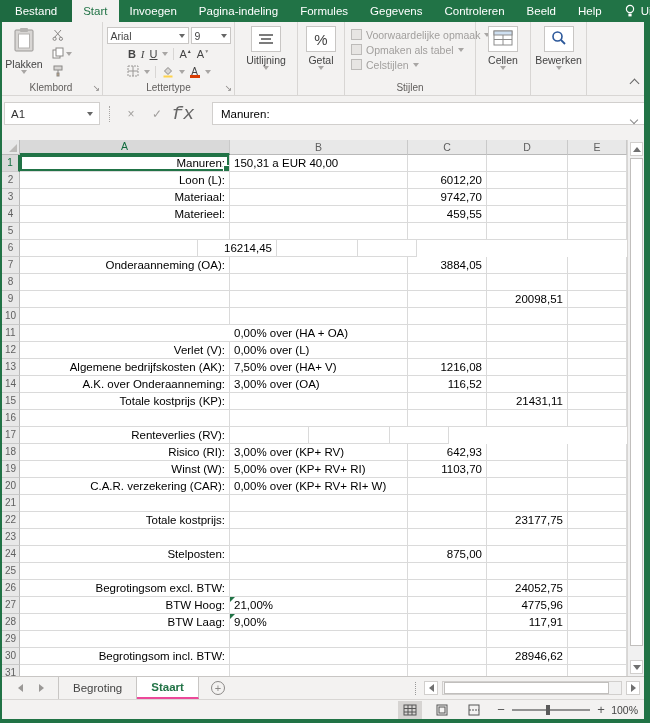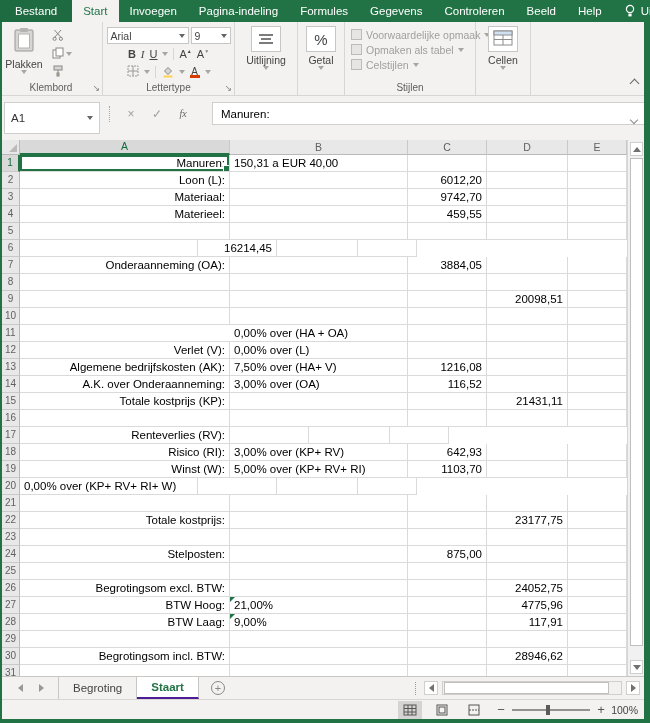--- a/index.html
+++ b/index.html
@@ -40,25 +40,25 @@
   .g-uitlijning { width:63px; } .g-getal { width:47px; } .g-cellen { width:55px; } .g-bewerken { width:56px; }
   .g-mid .blabel { font-size:10.5px; color:#444; margin-top:2px; }
   .g-stijlen { width:131px; padding:5px 0 0 6px; }
   .sitem { display:flex; align-items:center; gap:4px; height:15px; font-size:10.5px; color:#a19f9d; white-space:nowrap; }
   .sicon { width:11px; height:11px; border:1px solid #bdbbb9; background:#e7e5e3; flex:0 0 auto; }
   .g-rest { flex:1; border-right:none; position:relative; }
   .chev-up { position:absolute; right:12px; bottom:8px; width:7px; height:7px; border-left:1.5px solid #666; border-top:1.5px solid #666; transform:rotate(45deg); }
 
   
   .fbar { position:absolute; top:96px; left:0; width:650px; height:44px; background:#f3f2f1; }
-  .namebox { position:absolute; left:4px; top:6px; width:96px; height:32px; background:#fff; border:1px solid #d1cfcd; display:flex; align-items:center; justify-content:space-between; padding:5px 6px; font-size:11.5px; color:#333; }
+  .namebox { position:absolute; left:4px; top:6px; width:96px; height:23px; background:#fff; border:1px solid #d1cfcd; display:flex; align-items:center; justify-content:space-between; padding:5px 6px; font-size:11.5px; color:#333; }
   .fbtns { position:absolute; left:104px; top:6px; height:23px; display:flex; align-items:center; gap:0; }
   .dots { width:4px; height:16px; border-left:1px dotted #a8a6a4; margin:0 5px; }
   .fbtn { width:26px; text-align:center; font-size:12px; color:#a19f9d; }
-  .fbtn.fx { font-style:italic; font-family:Liberation Serif, serif; color:#666; font-size:10px; }
+  .fbtn.fx { font-style:italic; font-family:Liberation Mono, monospace; color:#666; font-size:19px; }
   .ffield { position:absolute; left:212px; top:6px; width:434px; height:23px; background:#fff; border:1px solid #d1cfcd; display:flex; align-items:center; padding:0 8px; font-size:11.5px; color:#000; }
   .fchev { position:absolute; right:8px; top:14px; width:6px; height:6px; border-left:1.3px solid #888; border-top:1.3px solid #888; transform:rotate(225deg); }
 
   
   .grid { position:absolute; top:140px; left:2px; width:625px; height:536px; background:#fff; overflow:hidden; font-size:11.5px; }
   .hdr-row { display:flex; height:15px; }
   .corner { width:18px; height:15px; background:#e8e8e8; border-right:1px solid #b9b9b9; border-bottom:1px solid #b9b9b9; position:relative; }
   .corner::after { content:""; position:absolute; right:2px; bottom:2px; border-left:8px solid transparent; border-bottom:8px solid #bdbbb9; }
   .colhdr { height:15px; background:#e8e8e8; border-right:1px solid #c9c9c9; border-bottom:1px solid #b9b9b9; color:#5f5f5f; font-size:10.5px; text-align:center; line-height:14px; }
   .colhdr.selhead { background:#d9d9d9; color:#0f6b3c; border-bottom:2px solid #217346; line-height:12px; }
@@ -80,21 +80,21 @@
   .tri-l { border-top:4px solid transparent; border-bottom:4px solid transparent; border-right:5px solid #707070; }
   .tri-r { border-top:4px solid transparent; border-bottom:4px solid transparent; border-left:5px solid #707070; }
   .vthumb { position:absolute; left:2px; top:18px; width:13px; height:488px; background:#fff; border:1px solid #c1bfbd; }
 
   
   .sheetbar { position:absolute; top:676px; left:2px; width:642px; height:23px; background:#f3f2f1; border-top:1px solid #c8c6c4; display:flex; align-items:stretch; font-size:11.5px; }
   .snav { display:flex; align-items:center; gap:16px; padding:0 14px 0 16px; }
   .stri { width:0; height:0; }
   .stab { display:flex; align-items:center; padding:0 14px; color:#444; border-right:1px solid #c8c6c4; cursor:default; }
   .stab:first-of-type { border-left:1px solid #c8c6c4; }
-  .stab.active { background:#fff; color:#217346; font-weight:bold; border-bottom:2px solid #4c1d95; }
+  .stab.active { background:#fff; color:#217346; font-weight:bold; border-bottom:2px solid #ec4899; }
   .addsheet { width:14px; height:14px; border:1px solid #8a8886; border-radius:50%; color:#8a8886; font-size:11px; line-height:12px; text-align:center; align-self:center; margin-left:12px; }
   .hscroll { margin-left:auto; display:flex; align-items:center; gap:4px; padding-right:4px; }
   .hdots { height:13px; border-left:1px dotted #999; margin-right:4px; }
   .hbtn { width:14px; height:14px; background:#fff; border:1px solid #d1cfcd; display:flex; align-items:center; justify-content:center; }
   .htrack { width:180px; height:14px; background:#f1f1f1; border:1px solid #d1cfcd; position:relative; }
   .hthumb { position:absolute; left:1px; top:0; width:165px; height:12px; background:#fff; border:1px solid #c1bfbd; }
 
   
   .statusbar { position:absolute; top:699px; left:2px; width:646px; height:20px; background:#f3f2f1; border-top:1px solid #d8d6d4; display:flex; align-items:center; justify-content:flex-end; gap:0; font-size:10.5px; color:#444; }
   .vwbtn { width:24px; height:18px; display:flex; align-items:center; justify-content:center; margin-right:8px; }
@@ -286,20 +286,30 @@
               <rect x="1" y="1" width="18" height="14" fill="#fff" stroke="#8c8c8c"></rect>
               <rect x="1" y="1" width="18" height="4" fill="#cfe0f1" stroke="#8c8c8c"></rect>
               <line x1="1" y1="9.5" x2="19" y2="9.5" stroke="#8c8c8c"></line>
               <line x1="10" y1="5" x2="10" y2="15" stroke="#8c8c8c"></line>
             </svg></span>
         </div>
       <span class="blabel">Cellen</span>
       <span class="caret dim"></span>
     </div>
 
+    <div class="rgroup g-mid g-bewerken">
+      <div class="iconbox">
+          <span><svg width="18" height="18" viewBox="0 0 18 18">
+              <circle cx="7.5" cy="7.5" r="4.5" fill="none" stroke="#2b579a" stroke-width="1.6"></circle>
+              <line x1="11" y1="11" x2="15" y2="15" stroke="#2b579a" stroke-width="1.8"></line>
+            </svg></span>
+        </div>
+      <span class="blabel">Bewerken</span>
+      <span class="caret dim"></span>
+    </div>
 
     <div class="rgroup g-rest">
       <span class="chev-up"></span>
     </div>
   </div>
 
   <div class="fbar">
     <div class="namebox">
       <span>A1</span>
       <span class="caret"></span>
@@ -470,20 +480,21 @@
       <div class="grow">
         <div class="rowhdr">19</div>
         <div class="gcell al-r" style="width: 210px;">Winst (W):</div>
         <div class="gcell al-l" style="width: 178px;">5,00% over (KP+ RV+ RI)</div>
         <div class="gcell al-r" style="width: 79px;">1103,70</div>
         <div class="gcell al-r" style="width: 81px;"></div>
         <div class="gcell al-r" style="width: 59px;"></div>
       </div>
       <div class="grow">
         <div class="rowhdr">20</div>
+        <div class="gcell al-r" style="width: 210px;">C.A.R. verzekering (CAR):</div>
         <div class="gcell al-l" style="width: 178px;">0,00% over (KP+ RV+ RI+ W)</div>
         <div class="gcell al-r" style="width: 79px;"></div>
         <div class="gcell al-r" style="width: 81px;"></div>
         <div class="gcell al-r" style="width: 59px;"></div>
       </div>
       <div class="grow">
         <div class="rowhdr">21</div>
         <div class="gcell al-r" style="width: 210px;"></div>
         <div class="gcell al-l" style="width: 178px;"></div>
         <div class="gcell al-r" style="width: 79px;"></div>

